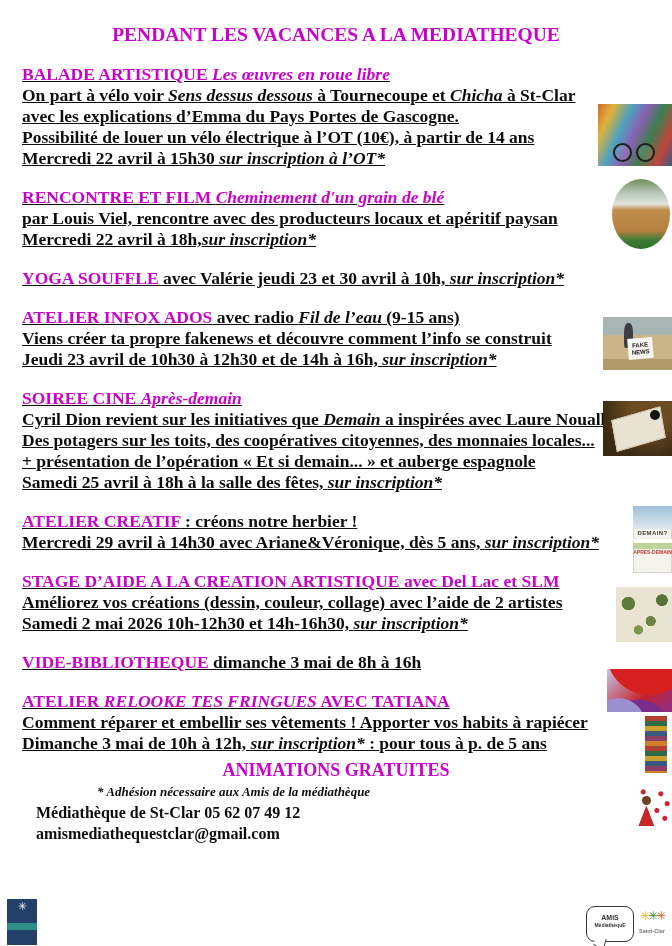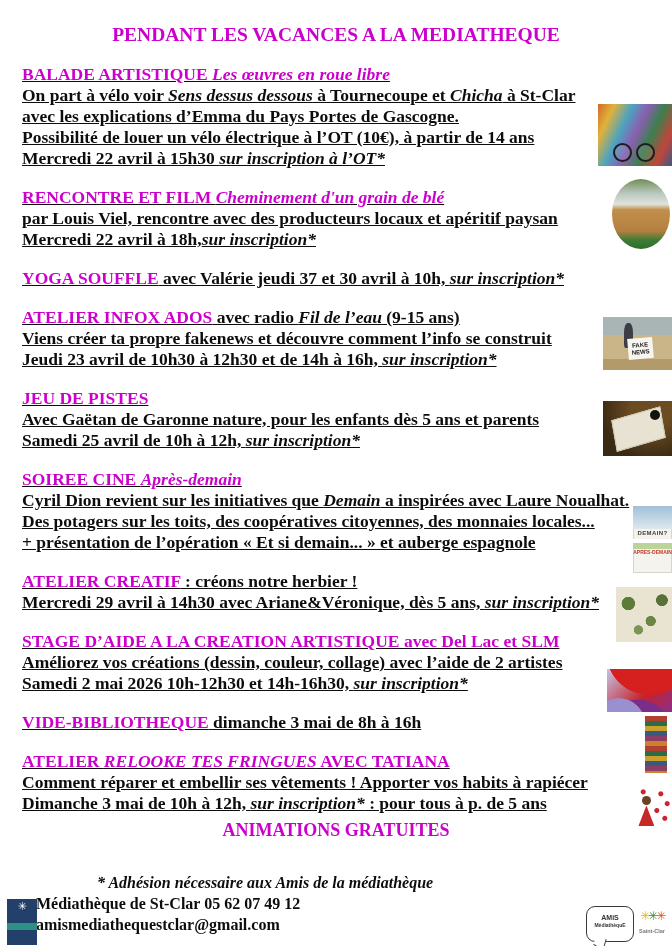--- a/index.html
+++ b/index.html
@@ -9,21 +9,21 @@
     font-family:"Liberation Serif","DejaVu Serif",serif;font-weight:bold;color:#0d0d0d;
   }
   .title{font-size:19.5px;line-height:21px;text-align:center;color:#cc00cc;margin:0 0 19px 0;white-space:nowrap;}
   #sections{position:relative;z-index:1;}
   .section{margin-bottom:18px;}
   .line{font-size:17.5px;line-height:21px;white-space:nowrap;text-decoration:underline;}
   .mag{color:#cc00cc;}
   .it{font-style:italic;}
   #footer{position:relative;z-index:1;margin-top:-12px;}
   .footer-free{font-size:18px;line-height:21px;text-align:center;color:#cc00cc;white-space:nowrap;}
-  .footer-note{font-size:16px;line-height:21px;font-style:italic;padding-left:75px;white-space:nowrap;margin-top:31px;}
+  .footer-note{font-size:13px;line-height:21px;font-style:italic;padding-left:75px;white-space:nowrap;}
   .contact{font-size:16px;line-height:21px;padding-left:14px;white-space:nowrap;}
   
   #art{position:absolute;inset:0;z-index:2;}
   .ph{position:absolute;overflow:hidden;}
   .img-graffiti{background:linear-gradient(115deg,#d46a2a 0%,#e0b23a 16%,#4da3c0 34%,#8a5fb0 50%,#3c7f4e 66%,#c2453a 84%,#355b85 100%);}
   .wheel{position:absolute;width:15px;height:15px;border:2px solid #1d1d1d;border-radius:50%;background:rgba(255,255,255,.08);}
   .img-oval{border-radius:50%;background:linear-gradient(#6f8f56 0%,#b9c6bd 20%,#dfe3dc 36%,#c08f4c 44%,#b5803f 74%,#3e7d35 87%,#2f6b2a 100%);}
   .img-fakenews{background:linear-gradient(#a9b4b4 0 34%,#c9b587 34% 80%,#b29a6b 80% 100%);}
   .f-person{position:absolute;left:30%;top:12%;width:13%;height:46%;background:#3d3d46;border-radius:40% 40% 20% 20%;}
   .f-sign{position:absolute;left:36%;top:40%;width:36%;height:40%;background:#f7f5ef;color:#1a1a1a;
@@ -83,37 +83,33 @@
         <div class="line"><span>avec les explications d’Emma du Pays Portes de Gascogne.</span></div>
         <div class="line"><span>Possibilité de louer un vélo électrique à l’OT (10€), à partir de 14 ans</span></div>
         <div class="line"><span>Mercredi 22 avril à 15h30 </span><span class="it">sur inscription à l’OT*</span></div>
       </div>
       <div class="section">
         <div class="line"><span class="mag"><span>RENCONTRE ET FILM </span><span class="it">Cheminement d'un grain de blé</span></span></div>
         <div class="line"><span>par Louis Viel, rencontre avec des producteurs locaux et apéritif paysan</span></div>
         <div class="line"><span>Mercredi 22 avril à 18h,</span><span class="it">sur inscription*</span></div>
       </div>
       <div class="section">
-        <div class="line"><span class="mag"><span>YOGA SOUFFLE</span></span><span><span> avec Valérie jeudi 37 et 30 avril à 10h, </span><span class="it">sur inscription*</span></span></div>
+        <div class="line"><span class="mag"><span>YOGA SOUFFLE</span></span><span><span> avec Valérie jeudi 23 et 30 avril à 10h, </span><span class="it">sur inscription*</span></span></div>
       </div>
       <div class="section">
         <div class="line"><span class="mag"><span>ATELIER INFOX ADOS</span></span><span><span> avec radio </span><span class="it">Fil de l’eau</span><span> (9-15 ans)</span></span></div>
         <div class="line"><span>Viens créer ta propre fakenews et découvre comment l’info se construit</span></div>
         <div class="line"><span>Jeudi 23 avril de 10h30 à 12h30 et de 14h à 16h, </span><span class="it">sur inscription*</span></div>
       </div>
       <div class="section">
-        <div class="line"><span class="mag"><span>JEU DE PISTES</span></span></div>
-        <div class="line"><span>Avec Gaëtan de Garonne nature, pour les enfants dès 5 ans et parents</span></div>
-        <div class="line"><span>Samedi 25 avril de 10h à 12h, </span><span class="it">sur inscription*</span></div>
-      </div>
-      <div class="section">
         <div class="line"><span class="mag"><span>SOIREE CINE </span><span class="it">Après-demain</span></span></div>
         <div class="line"><span>Cyril Dion revient sur les initiatives que </span><span class="it">Demain</span><span> a inspirées avec Laure Noualhat.</span></div>
         <div class="line"><span>Des potagers sur les toits, des coopératives citoyennes, des monnaies locales...</span></div>
         <div class="line"><span>+ présentation de l’opération « Et si demain... » et auberge espagnole</span></div>
+        <div class="line"><span>Samedi 25 avril à 18h à la salle des fêtes, </span><span class="it">sur inscription*</span></div>
       </div>
       <div class="section">
         <div class="line"><span class="mag"><span>ATELIER CREATIF</span></span><span><span> : créons notre herbier !</span></span></div>
         <div class="line"><span>Mercredi 29 avril à 14h30 avec Ariane&amp;Véronique, dès 5 ans, </span><span class="it">sur inscription*</span></div>
       </div>
       <div class="section">
         <div class="line"><span class="mag"><span>STAGE D’AIDE A LA CREATION ARTISTIQUE avec Del Lac et SLM</span></span></div>
         <div class="line"><span>Améliorez vos créations (dessin, couleur, collage) avec l’aide de 2 artistes</span></div>
         <div class="line"><span>Samedi 2 mai 2026 10h-12h30 et 14h-16h30, </span><span class="it">sur inscription*</span></div>
       </div>

